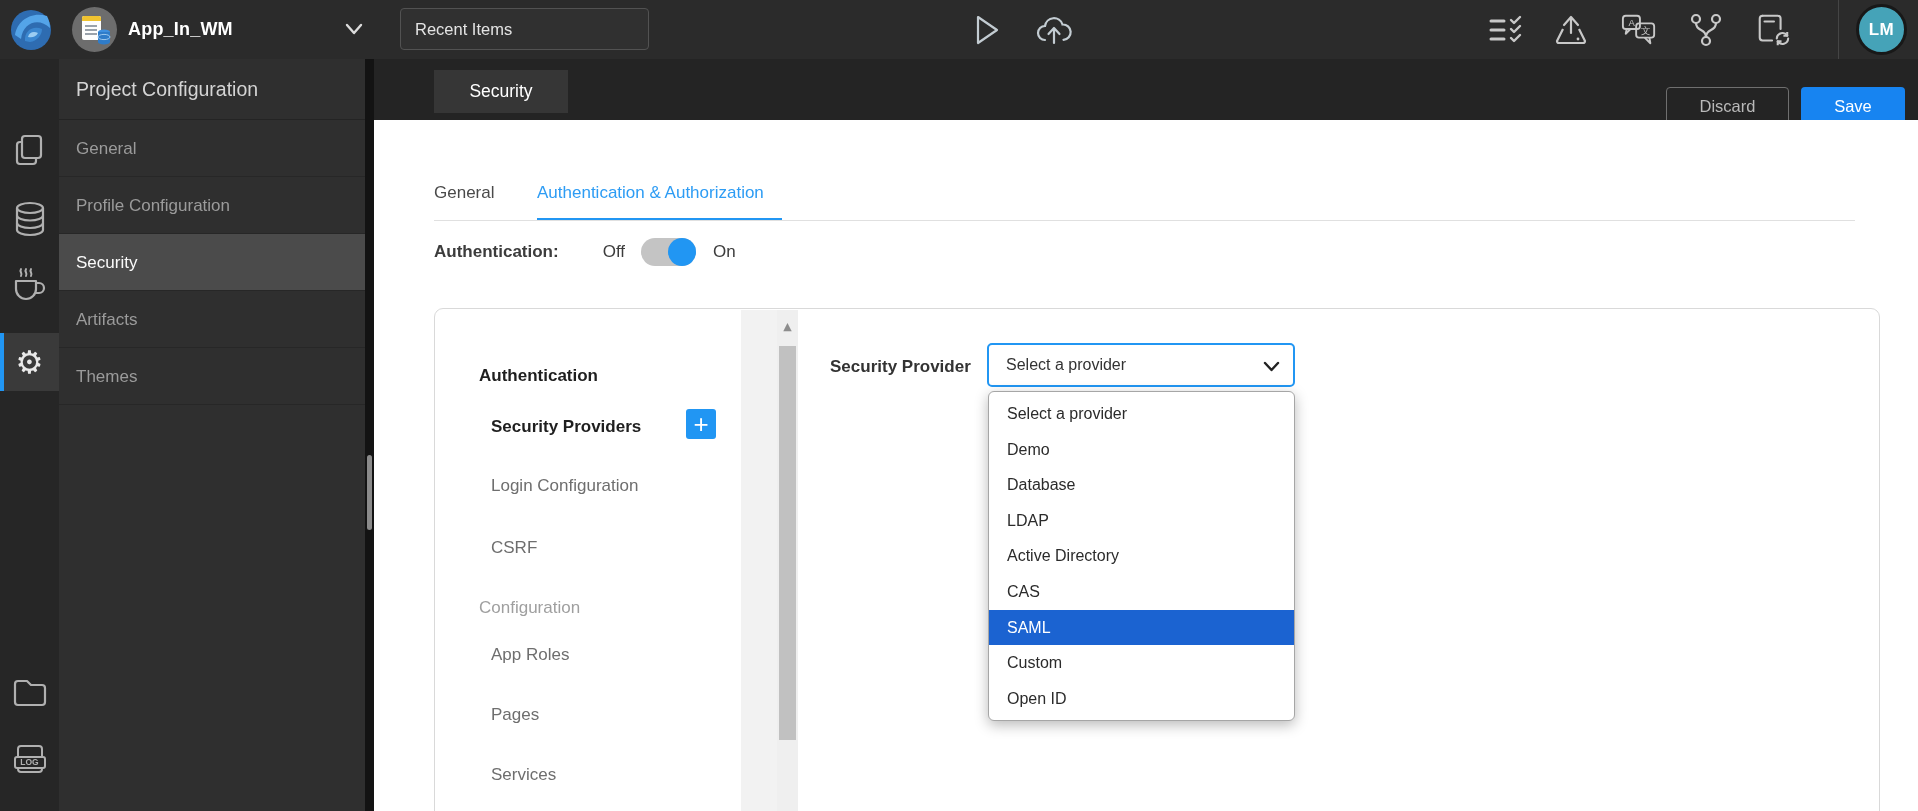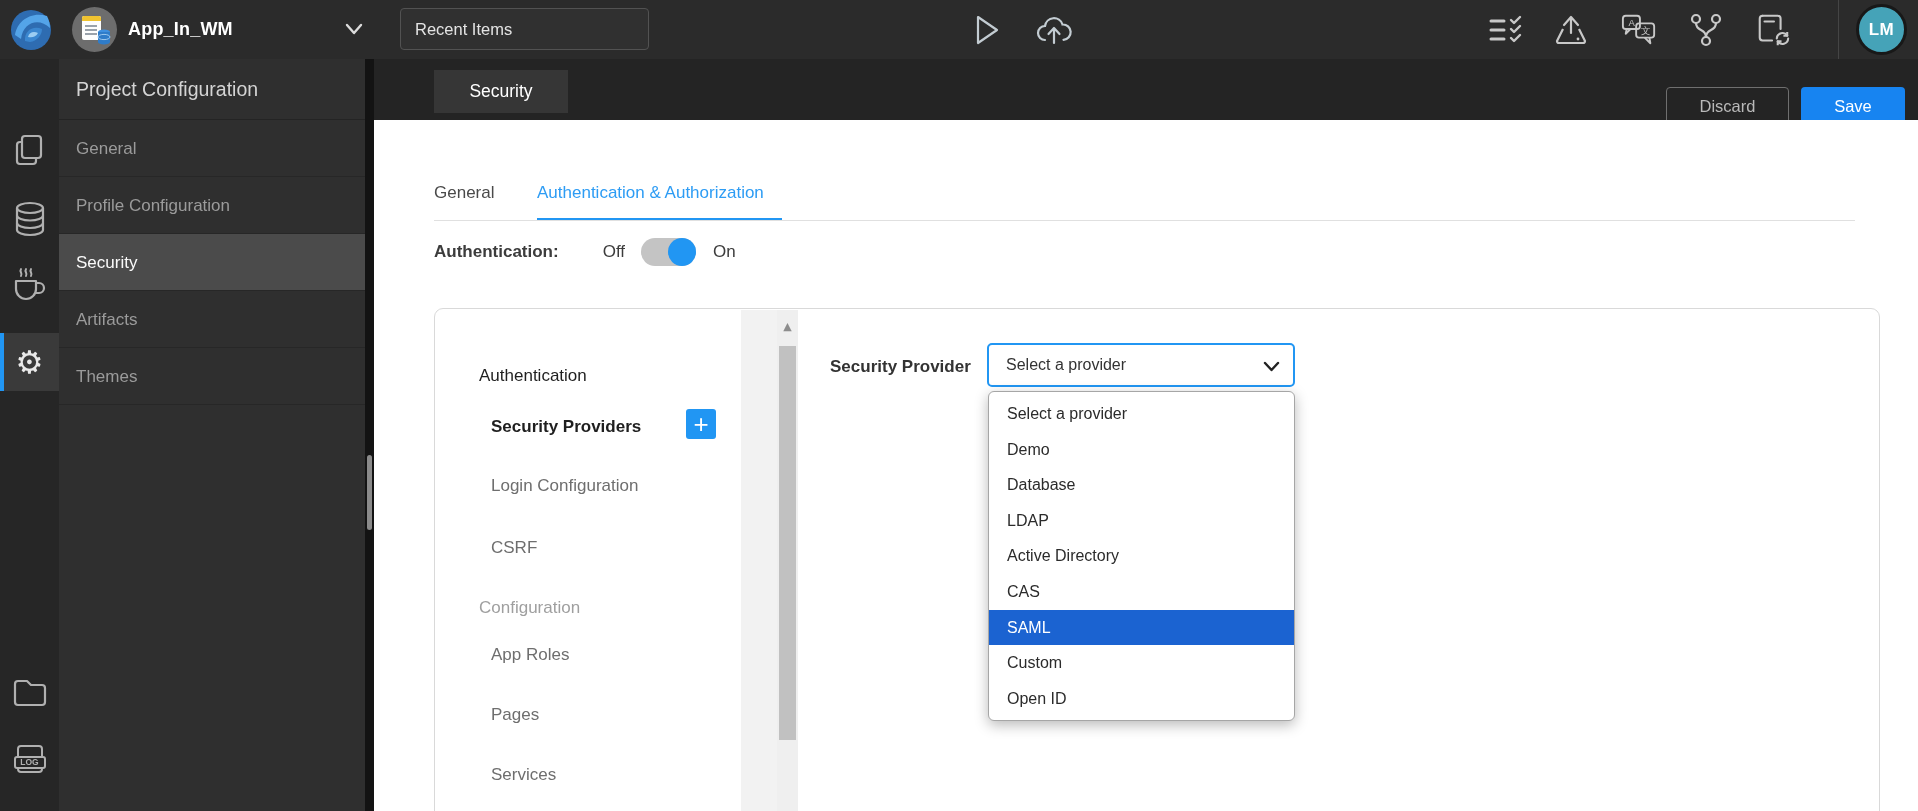--- a/index.html
+++ b/index.html
@@ -63,21 +63,21 @@
   .toggle-on { font-size:17px; color:#3c3c3c; margin-left:17px; }
   .switch { position:relative; width:55px; height:28px; background:#c4c4c4; border-radius:14px; cursor:pointer; }
   .switch .knob { position:absolute; right:0; top:0; width:28px; height:28px; border-radius:50%; background:#2196f3; }
 
   
   .card { position:absolute; left:60px; top:188px; width:1446px; height:540px; background:#ffffff; border:1px solid #d9d9d9; border-radius:9px 9px 0 0; }
   .snav-gutter { position:absolute; left:306px; top:1px; width:57px; height:522px; background:#f2f2f2; }
   .scroll-track { position:absolute; left:36px; top:0; width:21px; height:522px; background:#efefef; }
   .scroll-up { position:absolute; left:36px; top:10px; width:21px; text-align:center; color:#8d8d8d; font-size:11px; font-family:"DejaVu Sans", sans-serif; }
   .scroll-thumb { position:absolute; left:38px; top:36px; width:17px; height:394px; background:#c1c1c1; }
-  .snav-header { position:absolute; left:44px; font-size:17px; font-weight:normal; color:#1f1f1f; }
+  .snav-header { position:absolute; left:44px; font-size:17px; font-weight:bold; color:#1f1f1f; }
   .snav-header.muted { color:#9f9f9f; font-weight:normal; }
   .snav-item { position:absolute; left:56px; font-size:17px; color:#6e6e6e; cursor:pointer; }
   .snav-item.active { color:#1f1f1f; font-weight:bold; }
   .add-btn { position:absolute; left:251px; top:100px; width:30px; height:30px; background:#2196f3; border-radius:3px; color:#ffffff; font-size:26px; font-weight:normal; display:flex; align-items:center; justify-content:center; line-height:1; cursor:pointer; }
 
   .form-label { position:absolute; left:395px; top:48px; font-size:17px; font-weight:bold; color:#333333; }
   .select-box { position:absolute; left:552px; top:34px; width:308px; height:44px; background:#ffffff; border:2px solid #2196f3; border-radius:5px; font-size:16px; color:#333333; line-height:40px; padding-left:17px; cursor:pointer; }
   .select-box .chev { position:absolute; right:13px; top:16px; }
 
   .dropdown { position:absolute; left:553px; top:82px; width:307px; background:#ffffff; border:1px solid #a6a6a6; border-radius:6px; box-shadow:0 4px 14px rgba(0,0,0,.28); padding:4px 0; overflow:hidden; z-index:30; }

